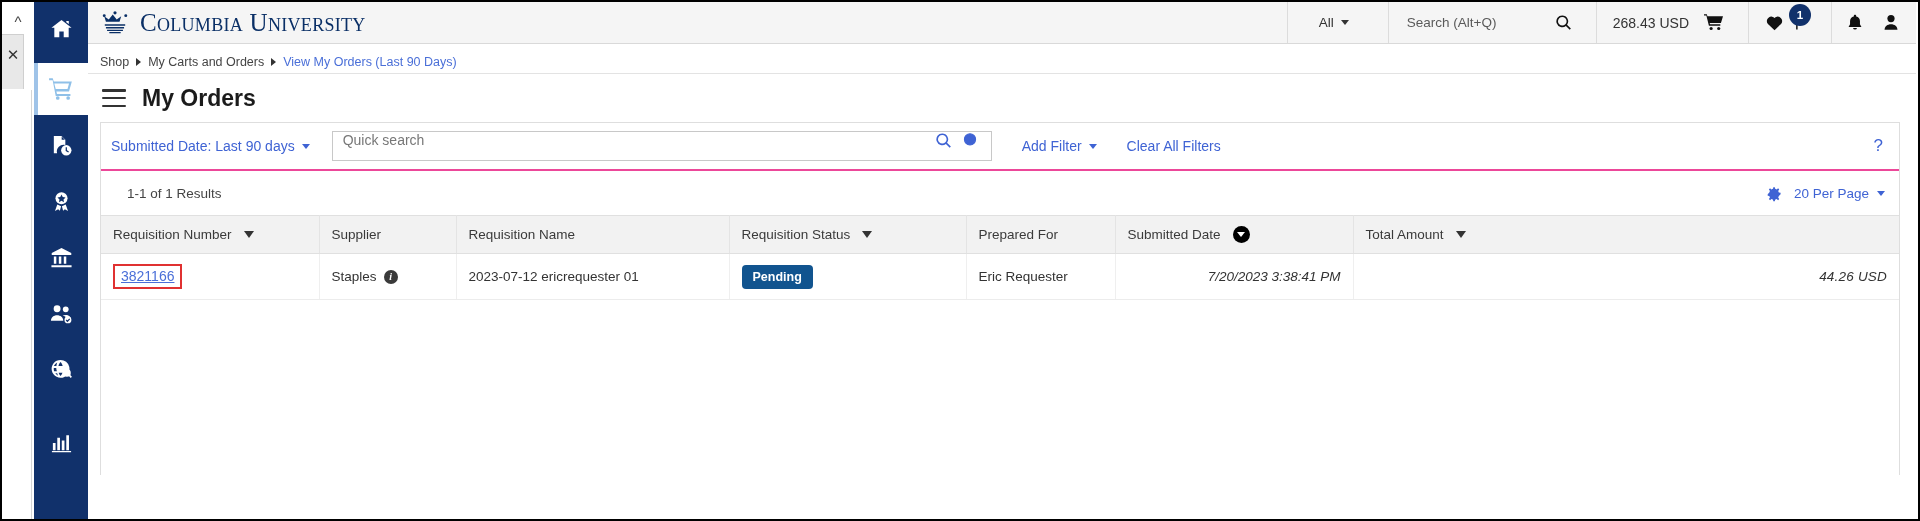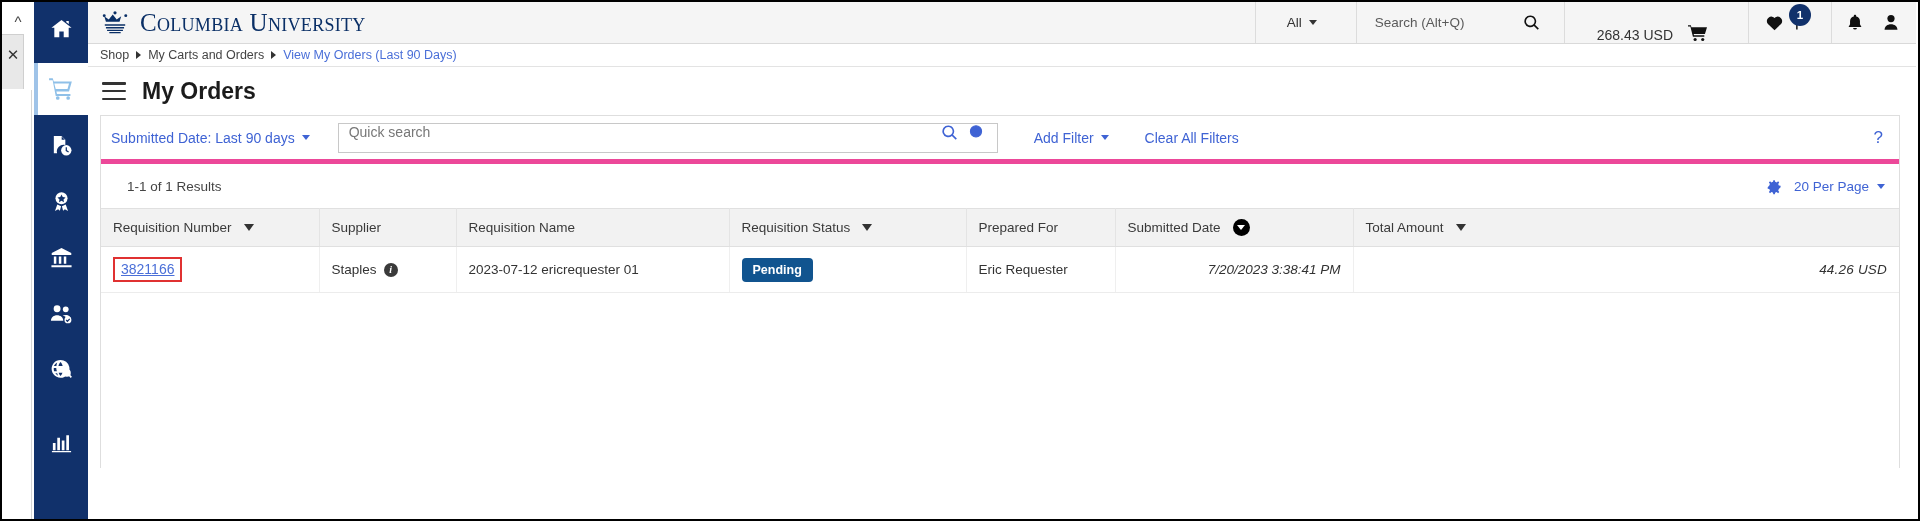--- a/index.html
+++ b/index.html
@@ -109,21 +109,21 @@
     display: flex; align-items: center; justify-content: center;
     border-left: 1px solid #dcdcdc;
     font-size: 13.5px; color: #333;
     padding: 0 31px;
     white-space: nowrap;
     position: relative;
   }
   .tb-all { min-width: 72px; gap:7px; }
   .tb-search { min-width: 200px; justify-content: space-between; gap: 26px; padding: 0 16px 0 18px; }
   .tb-search .ph { color: #5a5a5a; }
-  .tb-cart { gap: 14px; padding: 0 32px; align-items: flex-end; }
+  .tb-cart { gap: 14px; padding: 0 16px; }
   .tb-cart .amt { color:#333; font-size: 14px; }
   .tb-flags { gap: 10px; padding: 0 12px 0 16px; }
   .tb-right { gap: 18px; padding: 0 16px 0 14px; }
   .caret-d {
     width:0;height:0;border-left:4.5px solid transparent;border-right:4.5px solid transparent;
     border-top:5.5px solid #333;display:inline-block;
   }
   .ic { display:inline-block; }
   .ic svg { display:block; fill:#111; }
   .badge {
@@ -138,20 +138,21 @@
 
   
   .breadcrumb {
     height: 23px;
     display: flex; align-items: center;
     padding-left: 12px;
     gap: 7px;
     font-size: 12.5px;
     background: #fff;
     border-bottom: 1px solid #e3e3e3;
+    margin-top: 7px;
   }
   .bc-item { color: #444; }
   .bc-item.link { color: #4a6fd8; }
   .bc-sep {
     width:0;height:0;border-top:4px solid transparent;border-bottom:4px solid transparent;
     border-left:5px solid #333;
   }
 
   
   .titlerow {
@@ -170,23 +171,23 @@
     margin: 0 16px 0 12px;
     border: 1px solid #dedede;
     border-bottom: none;
     background: #fff;
     height: 353px;
   }
   .filterbar {
     height: 48px;
     display: flex; align-items: center;
     padding: 0 14px 0 10px;
-    gap: 14px;
+    gap: 8px;
     background: #fff;
-    border-bottom: 5px solid #ec4899;
+    border-bottom: 2px solid #ec4899;
   }
   .filter-chip {
     color: #3f63d4; font-size: 14px;
     display:flex; align-items:center; gap:7px;
     padding-right: 14px;
     white-space: nowrap;
   }
   .caret-blue {
     width:0;height:0;border-left:4.5px solid transparent;border-right:4.5px solid transparent;
     border-top:5.5px solid #3f63d4;display:inline-block;

